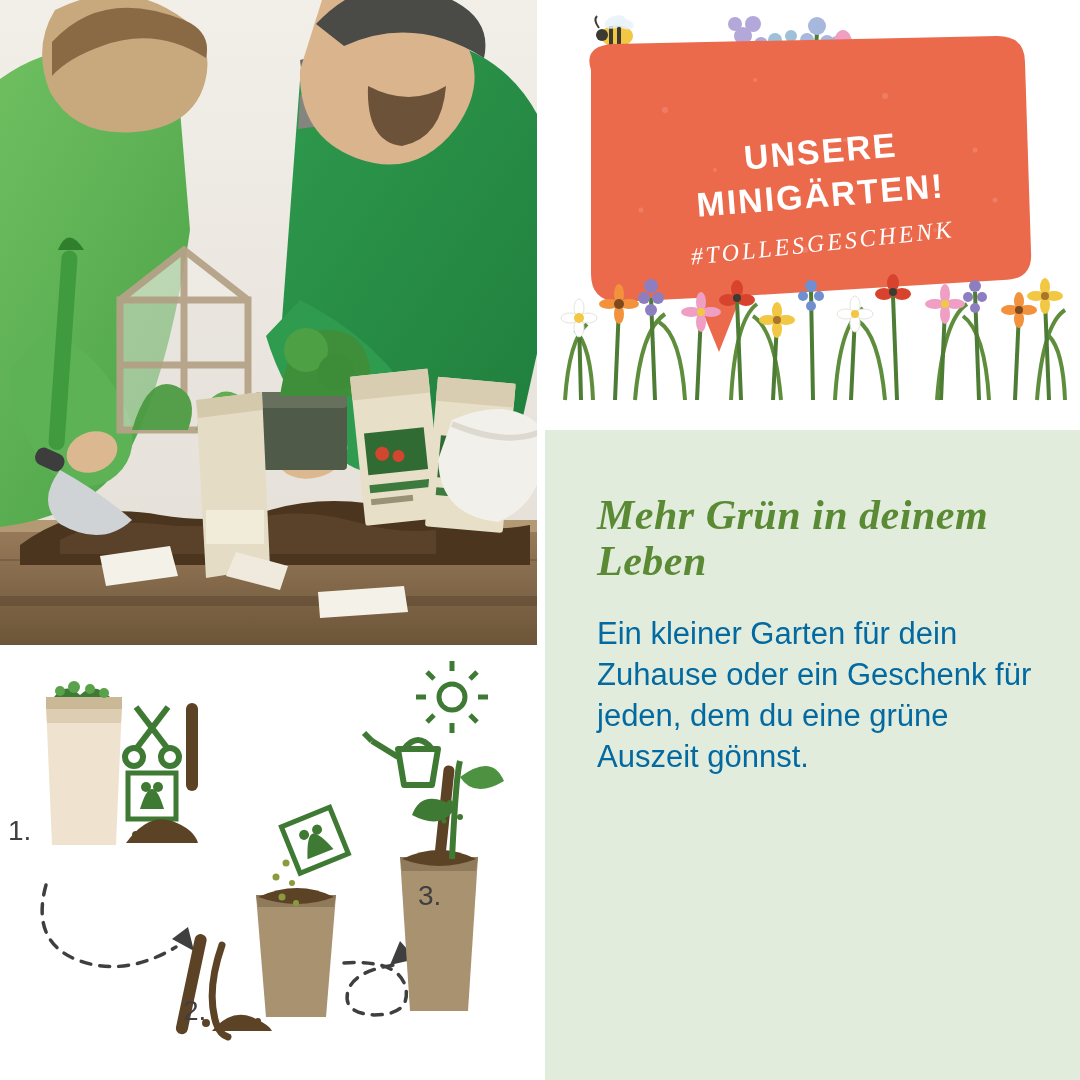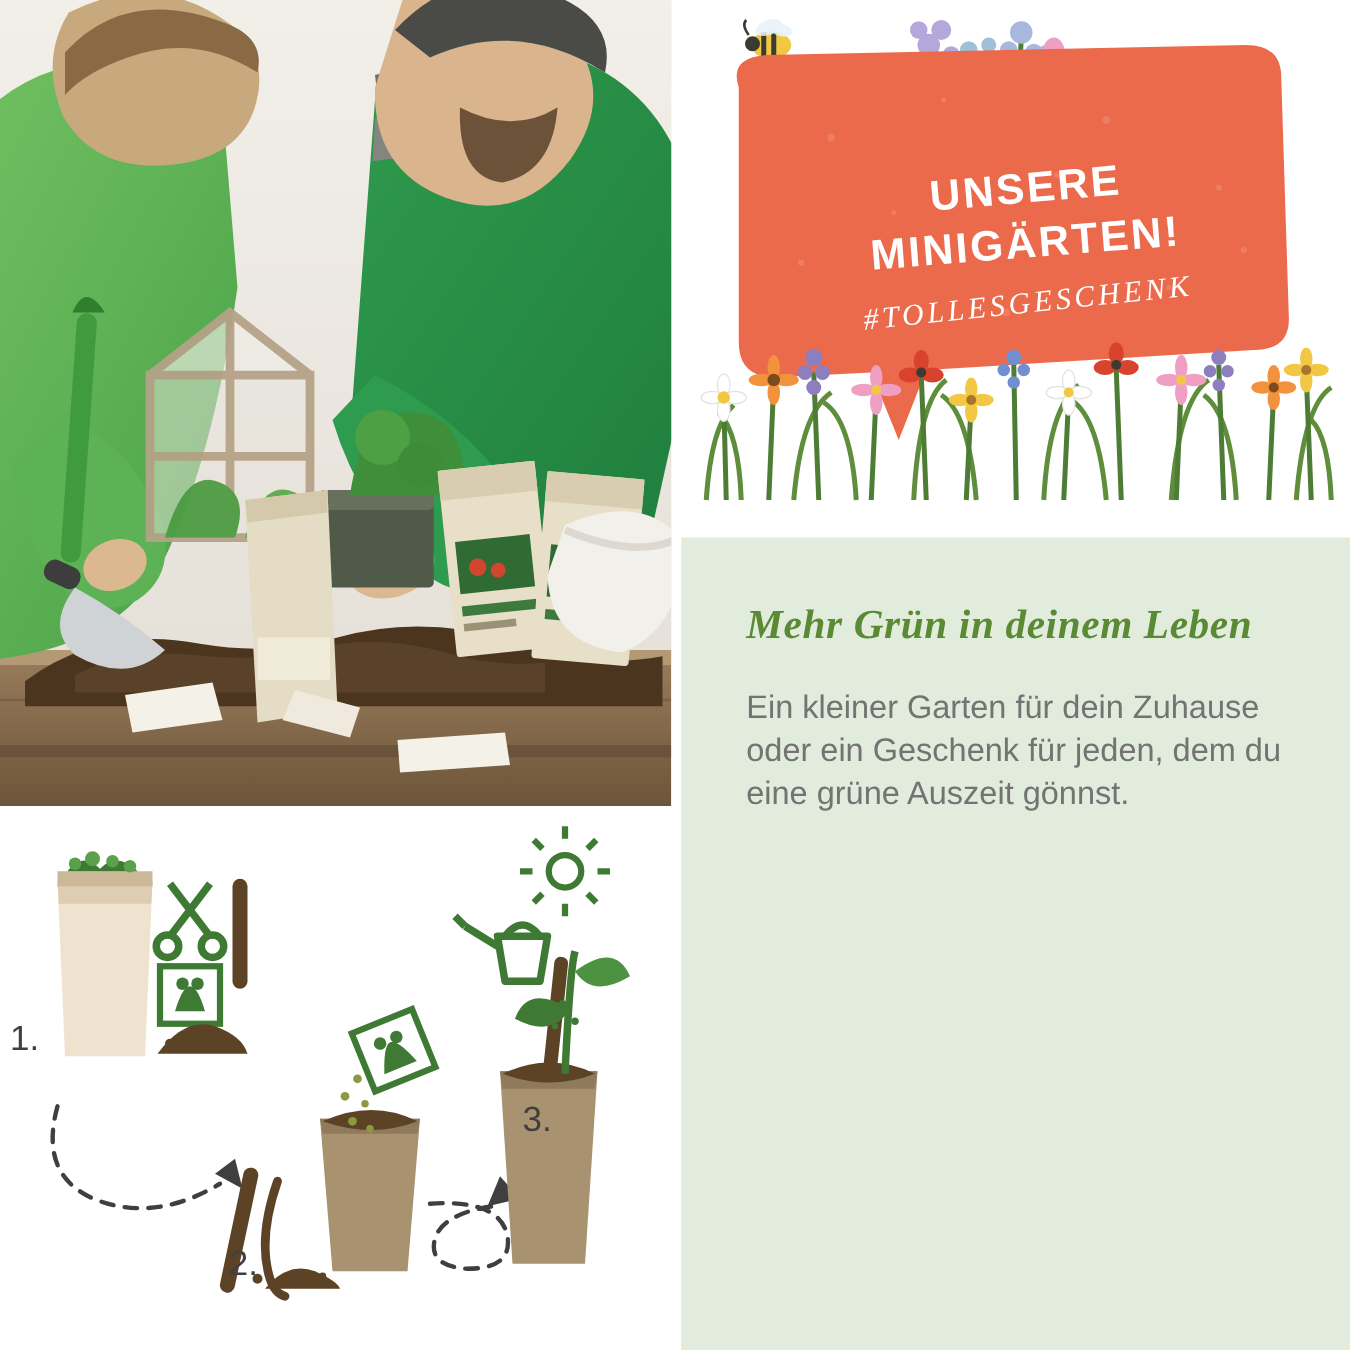--- a/index.html
+++ b/index.html
@@ -79,30 +79,31 @@
     position: absolute;
     left: 545px; top: 430px;
     width: 535px; height: 650px;
     background: #e2ecdc;
     padding: 52px 44px 0 52px;
   }
   .panel-heading {
     font-family: "Liberation Serif", serif;
     font-style: italic;
     font-weight: bold;
-    font-size: 33px;
+    font-size: 42px;
     color: #5a8a34;
     letter-spacing: 0.5px;
     margin-bottom: 30px;
     line-height: 1.1;
+    margin-top: 10px;
   }
   .panel-p {
-    font-size: 26px;
+    font-size: 31px;
     line-height: 1.32;
-    color: #737373;
+    color: #0369a1;
     margin-bottom: 26px;
   }
   .panel-p b { font-weight: bold; }
 
   
   .steps {
     position: absolute;
     left: 0; top: 645px;
     width: 537px; height: 435px;
     background: #ffffff;

